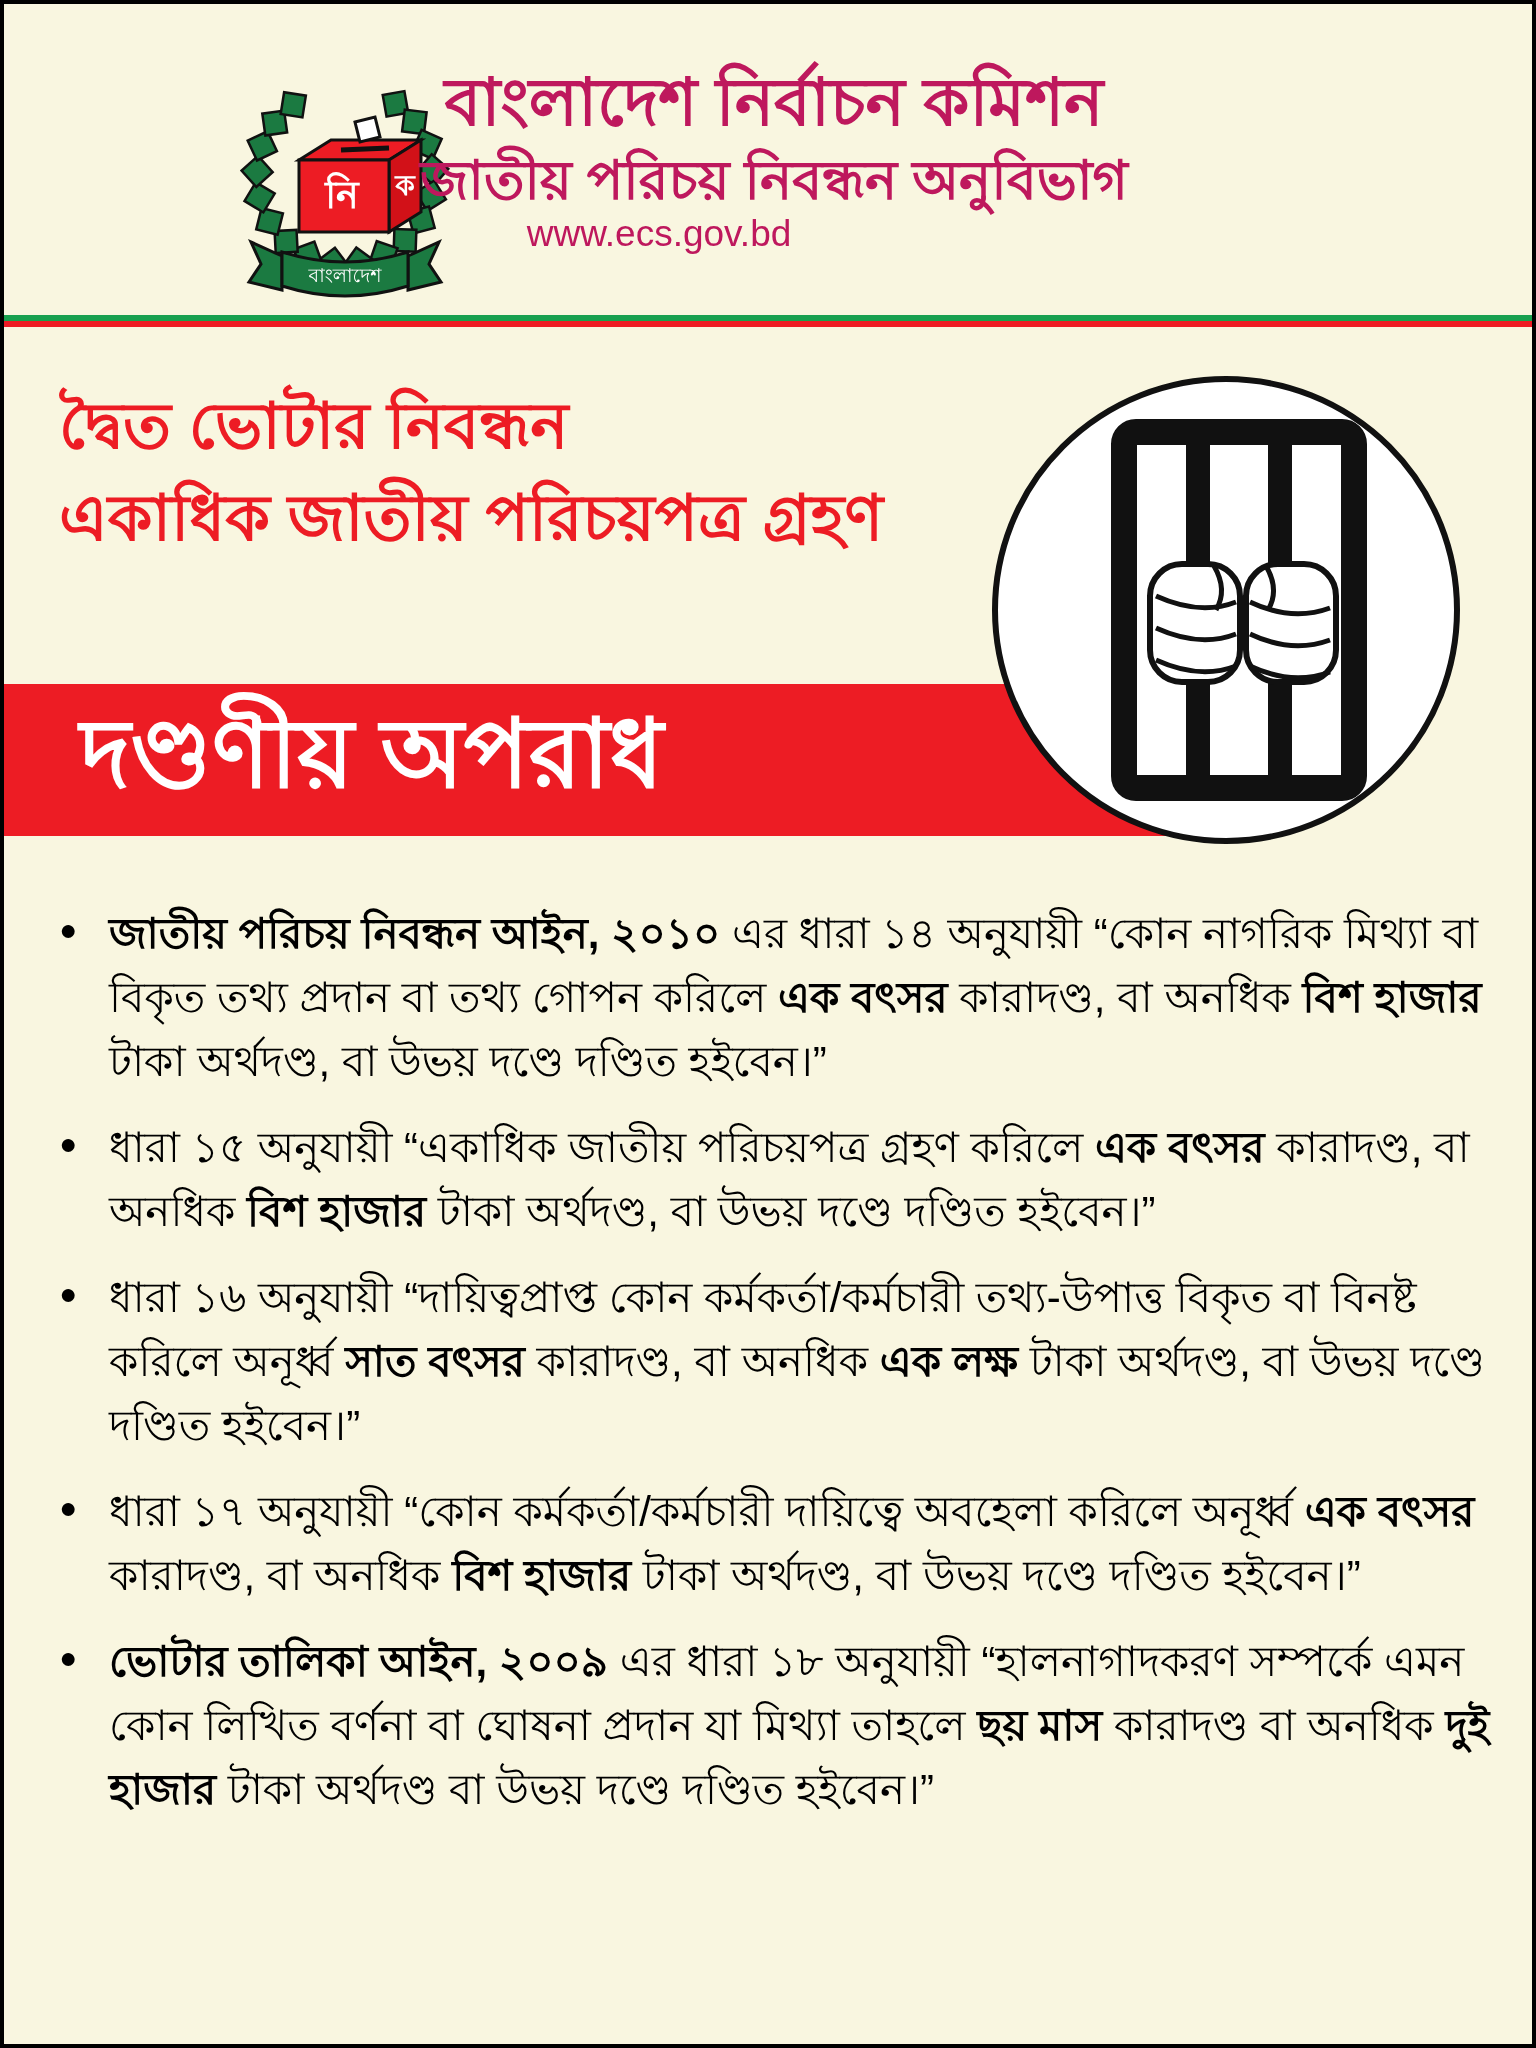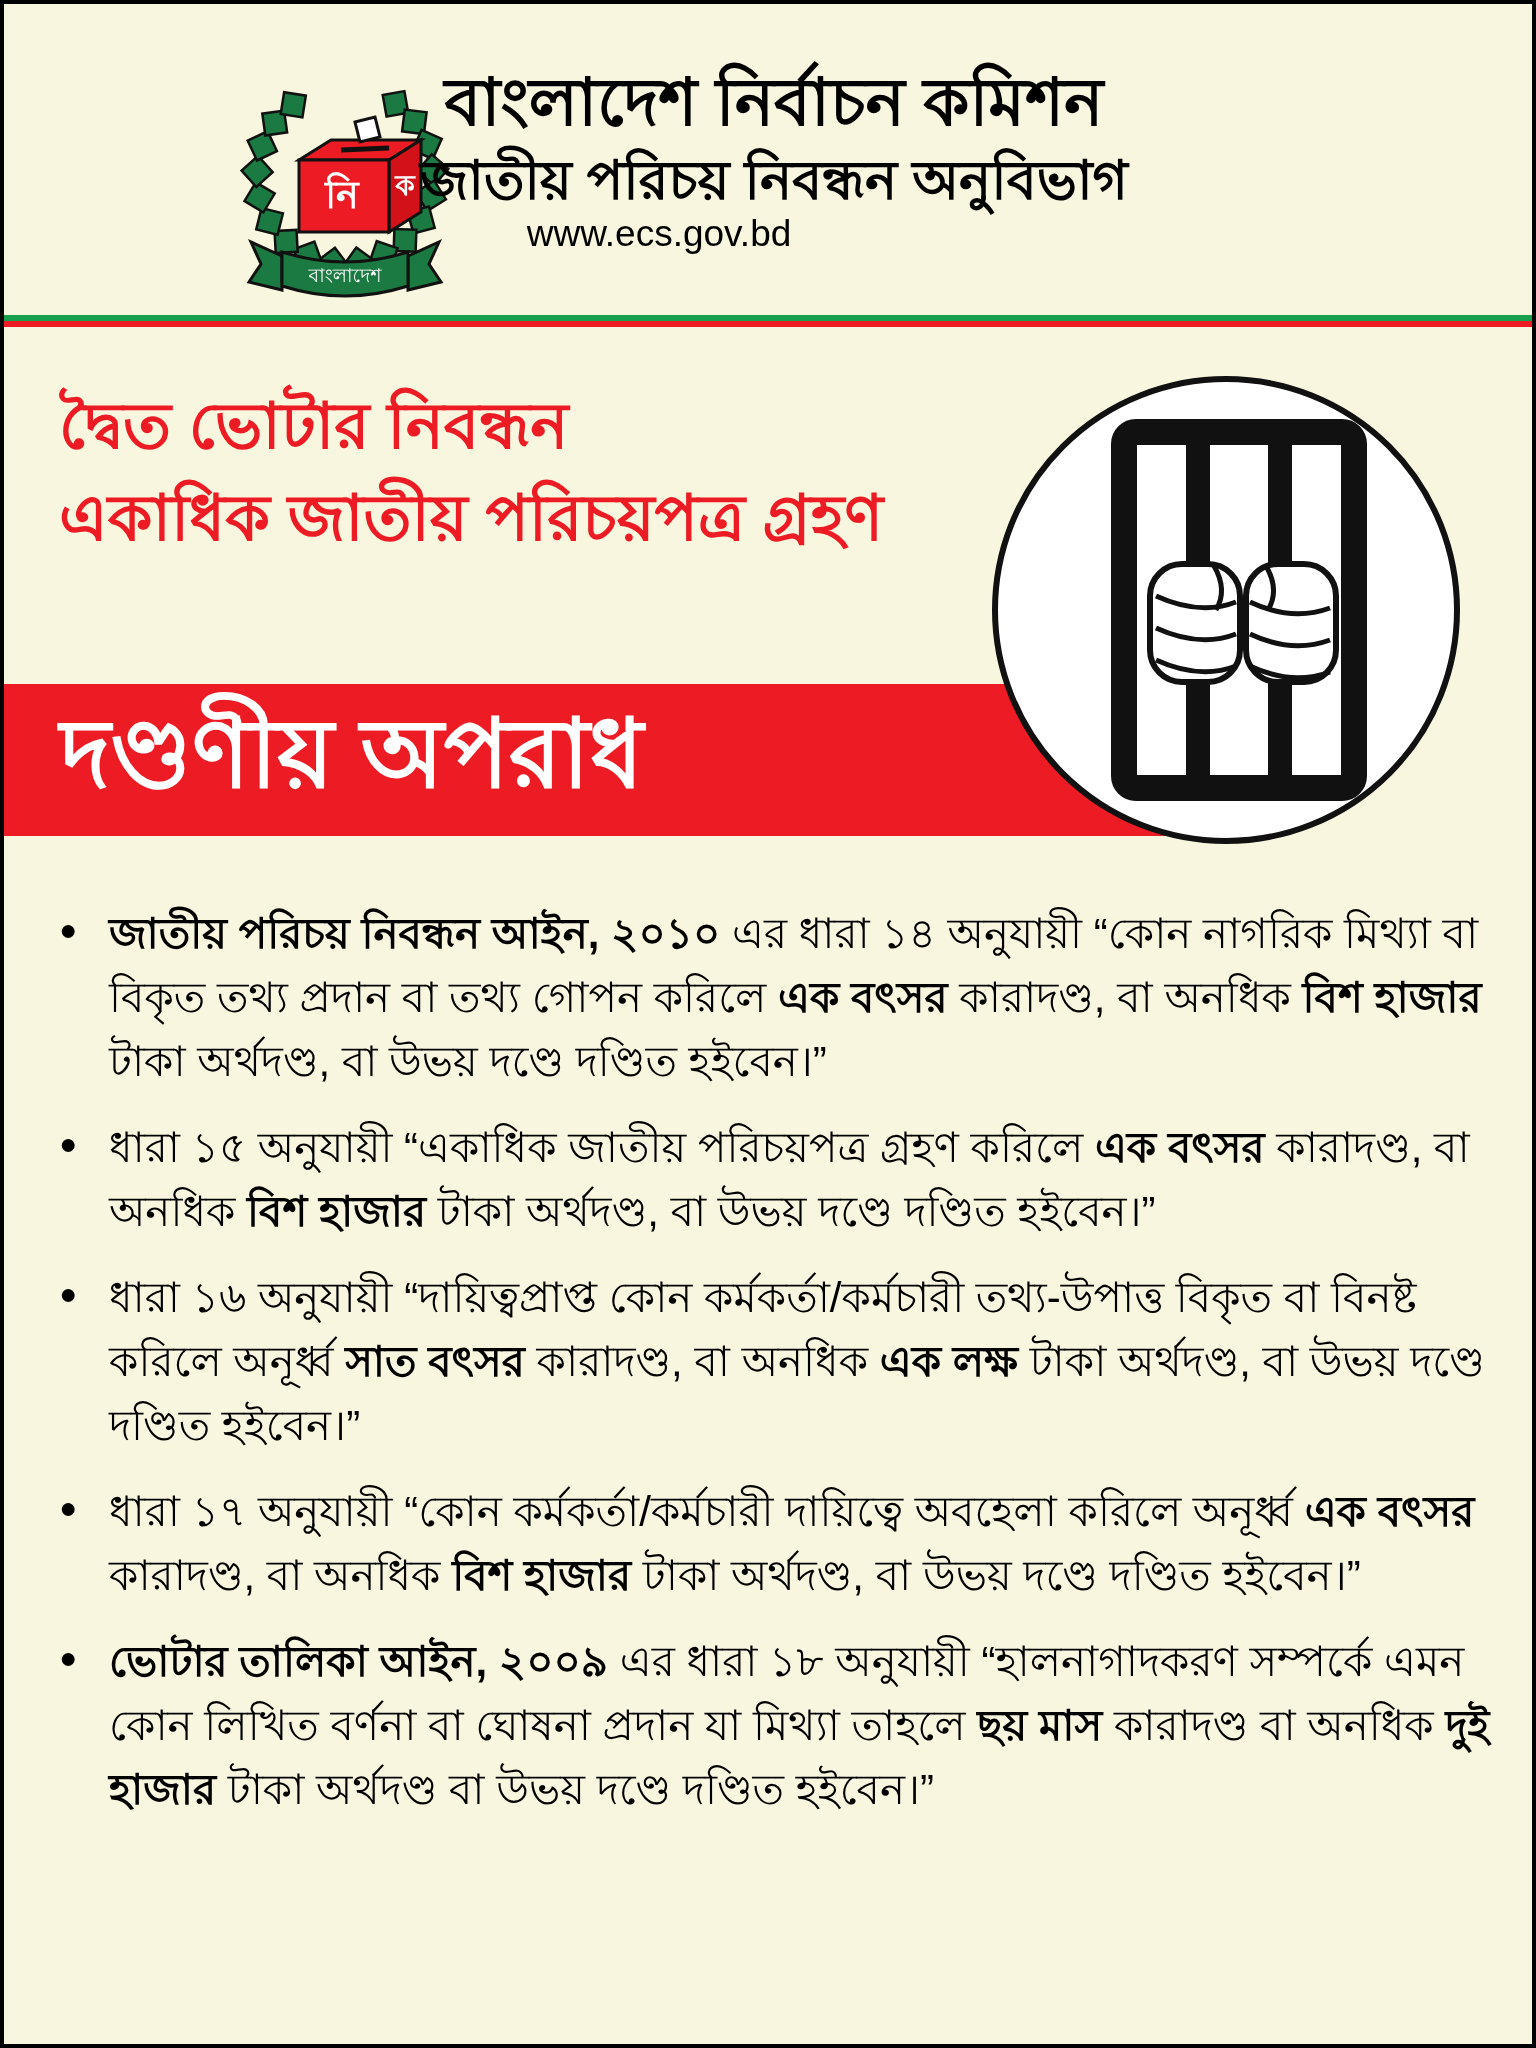--- a/index.html
+++ b/index.html
@@ -9,33 +9,33 @@
     margin:0 auto;
     background:var(--cream,#f9f6e0);
     border:4px solid #000;
     box-sizing:border-box;
     overflow:hidden;
     font-family:"Liberation Sans",sans-serif;
   }
   
   .header{position:absolute;top:0;left:0;right:0;height:311px;}
   .logo{position:absolute;left:233px;top:56px;width:218px;height:242px;}
-  .header-text{position:absolute;left:330px;top:58px;width:880px;text-align:center;color:#000000;}
+  .header-text{position:absolute;left:330px;top:58px;width:880px;text-align:center;color:#be185d;}
   .org-title{font-size:66px;font-weight:700;line-height:80px;letter-spacing:0;}
   .org-subtitle{font-size:54px;font-weight:700;line-height:64px;margin-top:6px;}
   .website{font-size:37px;font-weight:400;line-height:44px;margin-right:230px;}
   .divider-green{position:absolute;top:311px;left:0;right:0;height:6px;background:var(--green,#18a04f);}
   .divider-red{position:absolute;top:317px;left:0;right:0;height:6px;background:var(--red,#ed1c24);}
   
   .headlines{position:absolute;left:55px;top:376px;color:var(--red,#ed1c24);
     font-size:64px;font-weight:700;line-height:92px;}
   
   .banner{position:absolute;left:0;top:680px;width:1240px;height:152px;
     background:var(--red,#ed1c24);display:flex;align-items:center;z-index:1;}
-  .banner-text{color:#fff;font-size:96px;font-weight:700;padding-left:56px;white-space:nowrap;}
+  .banner-text{color:#fff;font-size:96px;font-weight:700;padding-left:76px;white-space:nowrap;}
   
   .jail-circle{position:absolute;left:988px;top:372px;width:456px;height:456px;
     background:#fff;border:6px solid #111;border-radius:50%;z-index:2;overflow:hidden;}
   .jail-circle svg{display:block;width:100%;height:100%;}
   
   .bullets{position:absolute;left:55px;top:898px;width:1436px;color:#000;}
   .bullet-item{position:relative;padding-left:50px;margin-bottom:22px;
     font-size:42px;line-height:64px;font-weight:400;}
   .bullet-item .dot{position:absolute;left:0;top:13px;font-size:30px;line-height:30px;}
   .bullet-item b{font-weight:700;}

